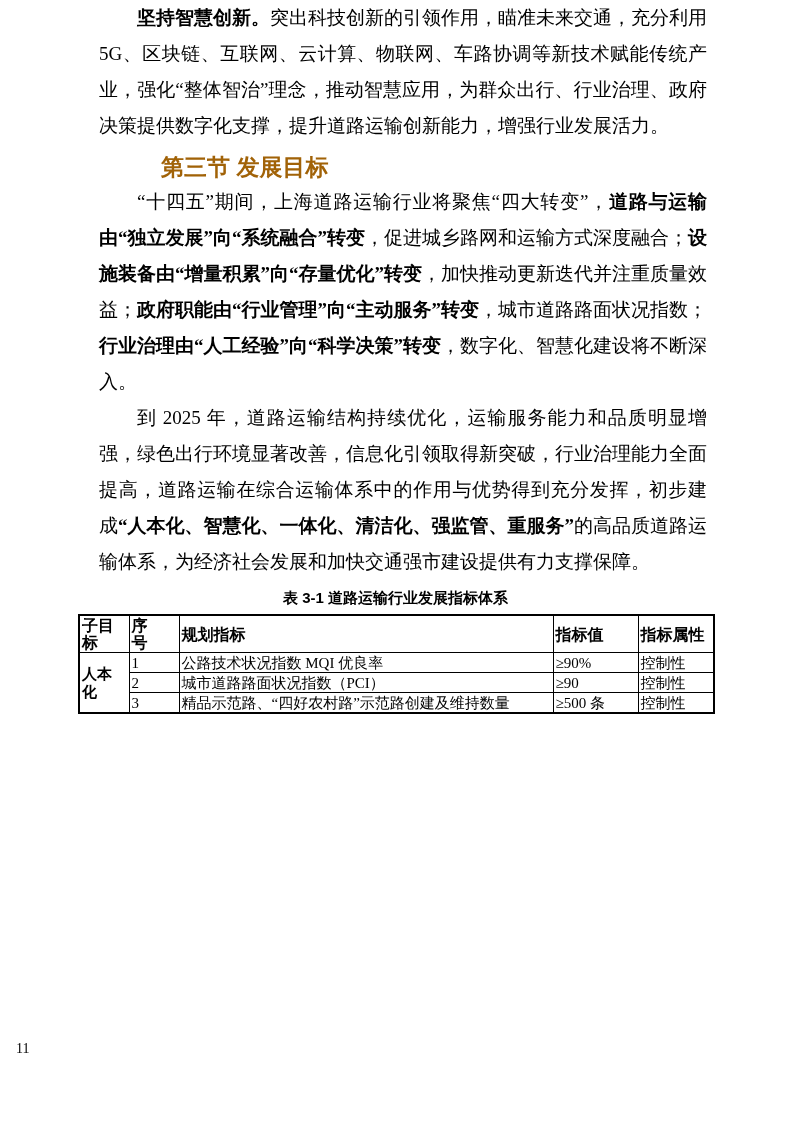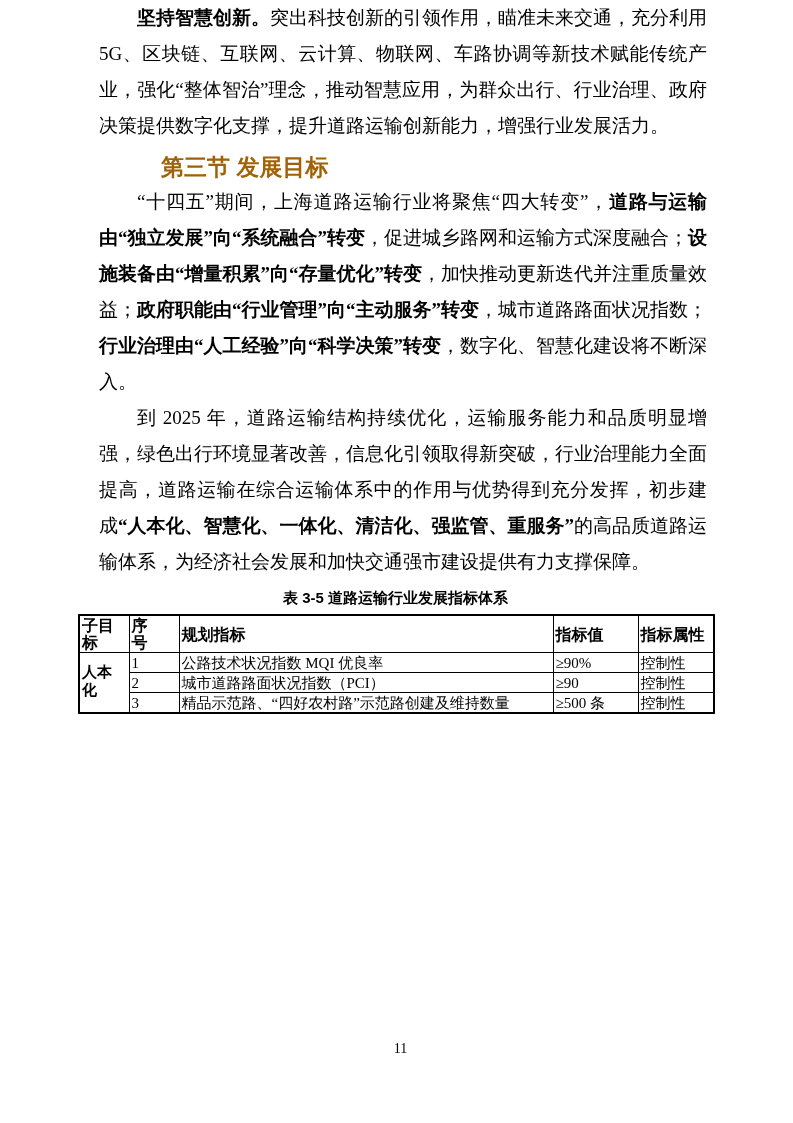--- a/index.html
+++ b/index.html
@@ -84,35 +84,35 @@
     font-weight: bold;
     font-size: 16px;
     line-height: 17px;
   }
   table.ind-table td {
     height: 19px;
     line-height: 18px;
     font-size: 15px;
   }
   td.group {
-    font-family: Liberation Mono, monospace;
+    font-family: Liberation Sans, sans-serif;
     font-weight: bold;
     font-size: 17px;
   }
   .narrow {
     display: inline-block;
     width: 1.05em;
     word-break: break-all;
   }
   .footer {
     position: absolute;
-    left: 8px;
+    left: 16px;
     right: 0;
     bottom: 66px;
-    text-align: center;
+    text-align: left;
     font-size: 14px;
     line-height: 16px;
     font-family: "Liberation Serif", "DejaVu Serif", serif;
   }
 </style>
 </head>
 <body>
 
 <div class="page">
   <div class="content">
@@ -121,21 +121,21 @@
 
     <p class="para"><span class="b">坚持智慧创新。</span><span>突出科技创新的引领作用，瞄准未来交通，充分利用 5G、区块链、互联网、云计算、物联网、车路协调等新技术赋能传统产业，强化“整体智治”理念，推动智慧应用，为群众出行、行业治理、政府决策提供数字化支撑，提升道路运输创新能力，增强行业发展活力。</span></p>
 
     <h2 class="section-title">第三节 发展目标</h2>
 
     <p class="para"><span>“十四五”期间，上海道路运输行业将聚焦“四大转变”，</span><span class="b">道路与运输由“独立发展”向“系统融合”转变</span><span>，促进城乡路网和运输方式深度融合；</span><span class="b">设施装备由“增量积累”向“存量优化”转变</span><span>，加快推动更新迭代并注重质量效益；</span><span class="b">政府职能由“行业管理”向“主动服务”转变</span><span>，城市道路路面状况指数；</span><span class="b">行业治理由“人工经验”向“科学决策”转变</span><span>，数字化、智慧化建设将不断深入。</span></p>
 
     <p class="para"><span>到 2025 年，道路运输结构持续优化，运输服务能力和品质明显增强，绿色出行环境显著改善，信息化引领取得新突破，行业治理能力全面提高，道路运输在综合运输体系中的作用与优势得到充分发挥，初步建成</span><span class="b">“人本化、智慧化、一体化、清洁化、强监管、重服务”</span><span>的高品质道路运输体系，为经济社会发展和加快交通强市建设提供有力支撑保障。</span></p>
 
     <div class="table-wrap">
-      <div class="table-caption">表 3-5 道路运输行业发展指标体系</div>
+      <div class="table-caption">表 3-1 道路运输行业发展指标体系</div>
       <table class="ind-table">
         <colgroup>
           <col style="width:50px">
           <col style="width:50px">
           <col style="width:374px">
           <col style="width:85px">
           <col style="width:76px">
         </colgroup>
         <tbody>
           <tr>

